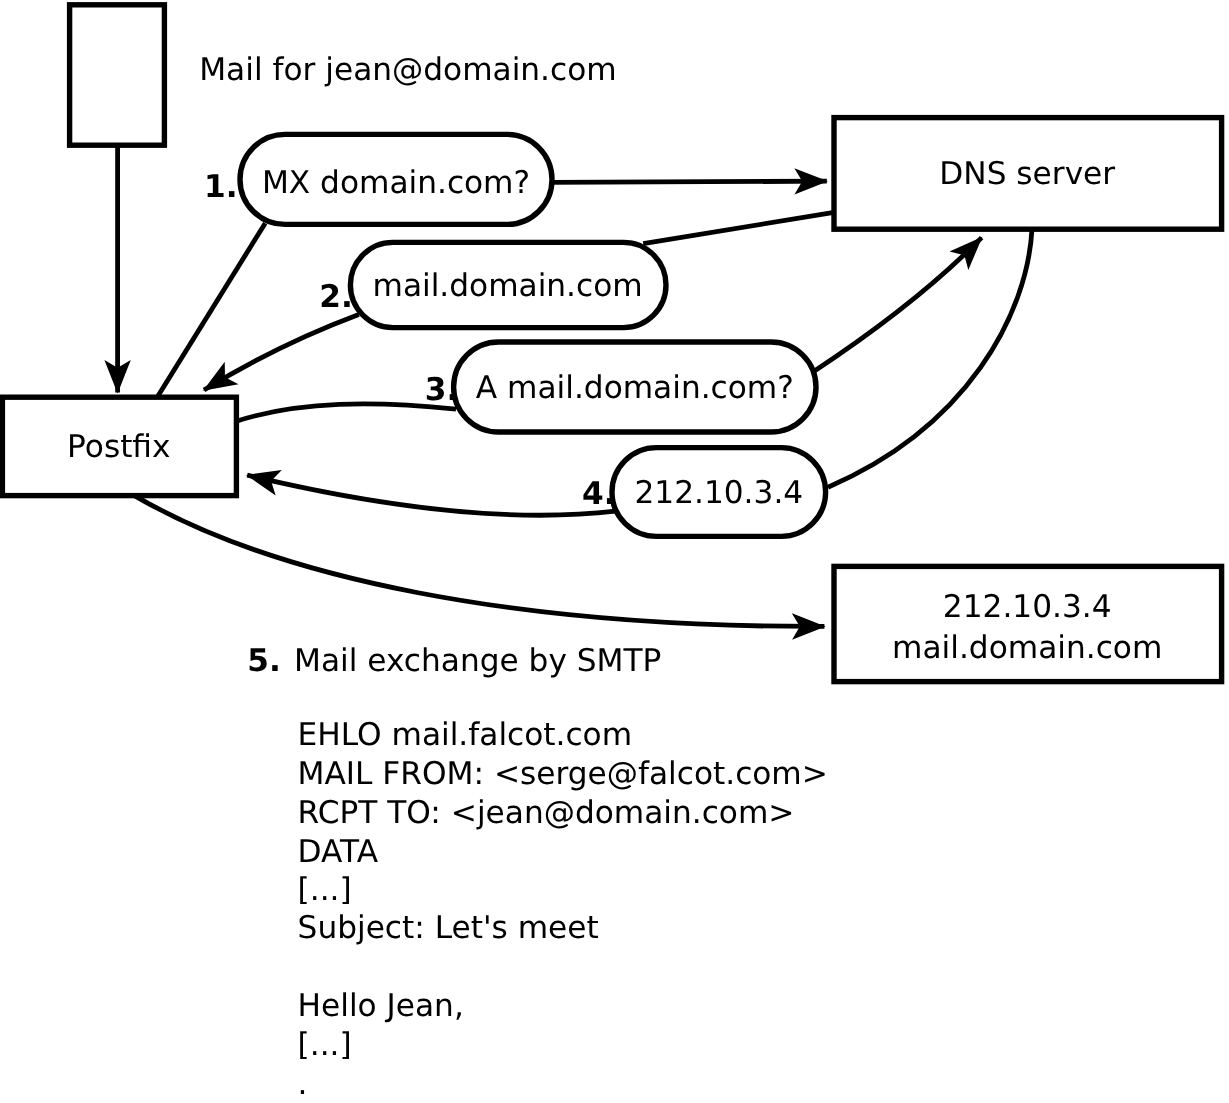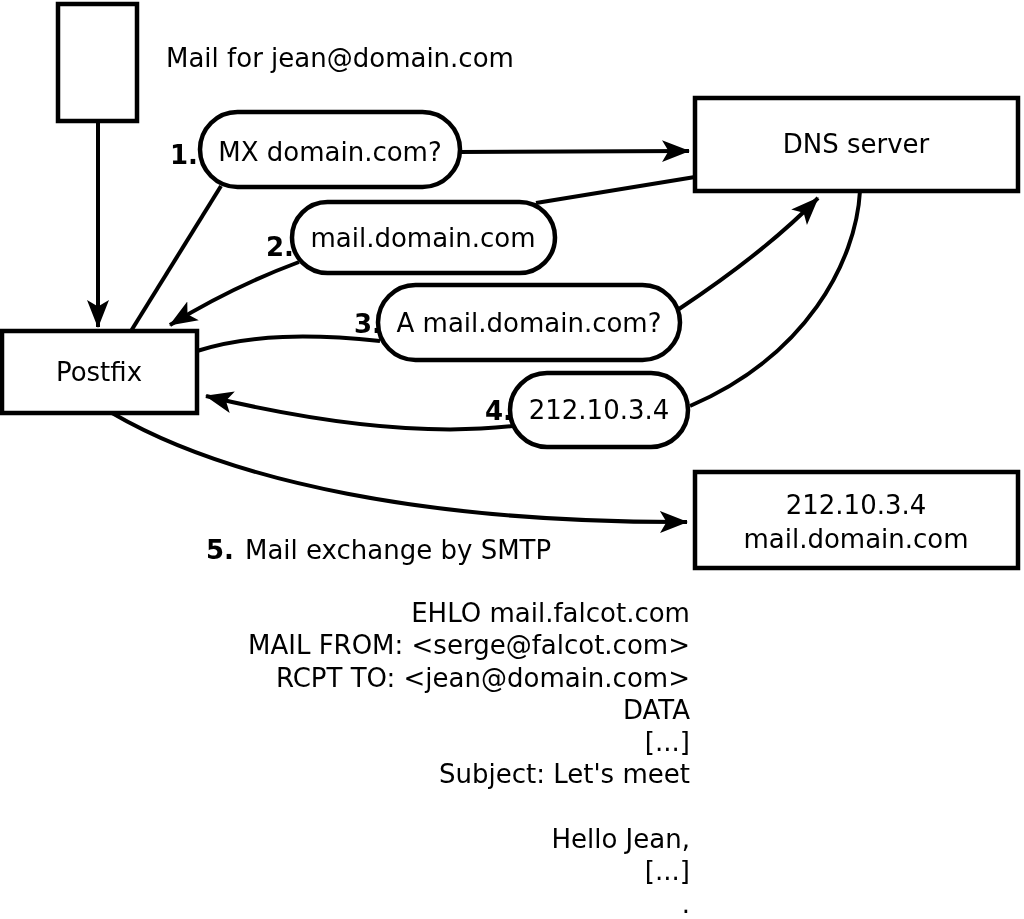--- a/index.html
+++ b/index.html
@@ -44,21 +44,20 @@
   }
   .smtp-block {
     position: absolute;
     left: 248px;
     top: 597px;
     font-size: 26px;
     line-height: 32.3px;
     white-space: pre;
     margin: 0;
     font-family: "DejaVu Sans", sans-serif;
-    text-align: right;
   }
 </style>
 </head>
 <body>
 
 <div class="stage">
 
   <svg class="diagram" width="1024" height="919" viewBox="0 0 1024 919" xmlns="http://www.w3.org/2000/svg">
     <defs>
       <marker id="arrow" viewBox="0 0 30 24" refX="27" refY="12" markerWidth="30" markerHeight="24" markerUnits="userSpaceOnUse" orient="auto">

